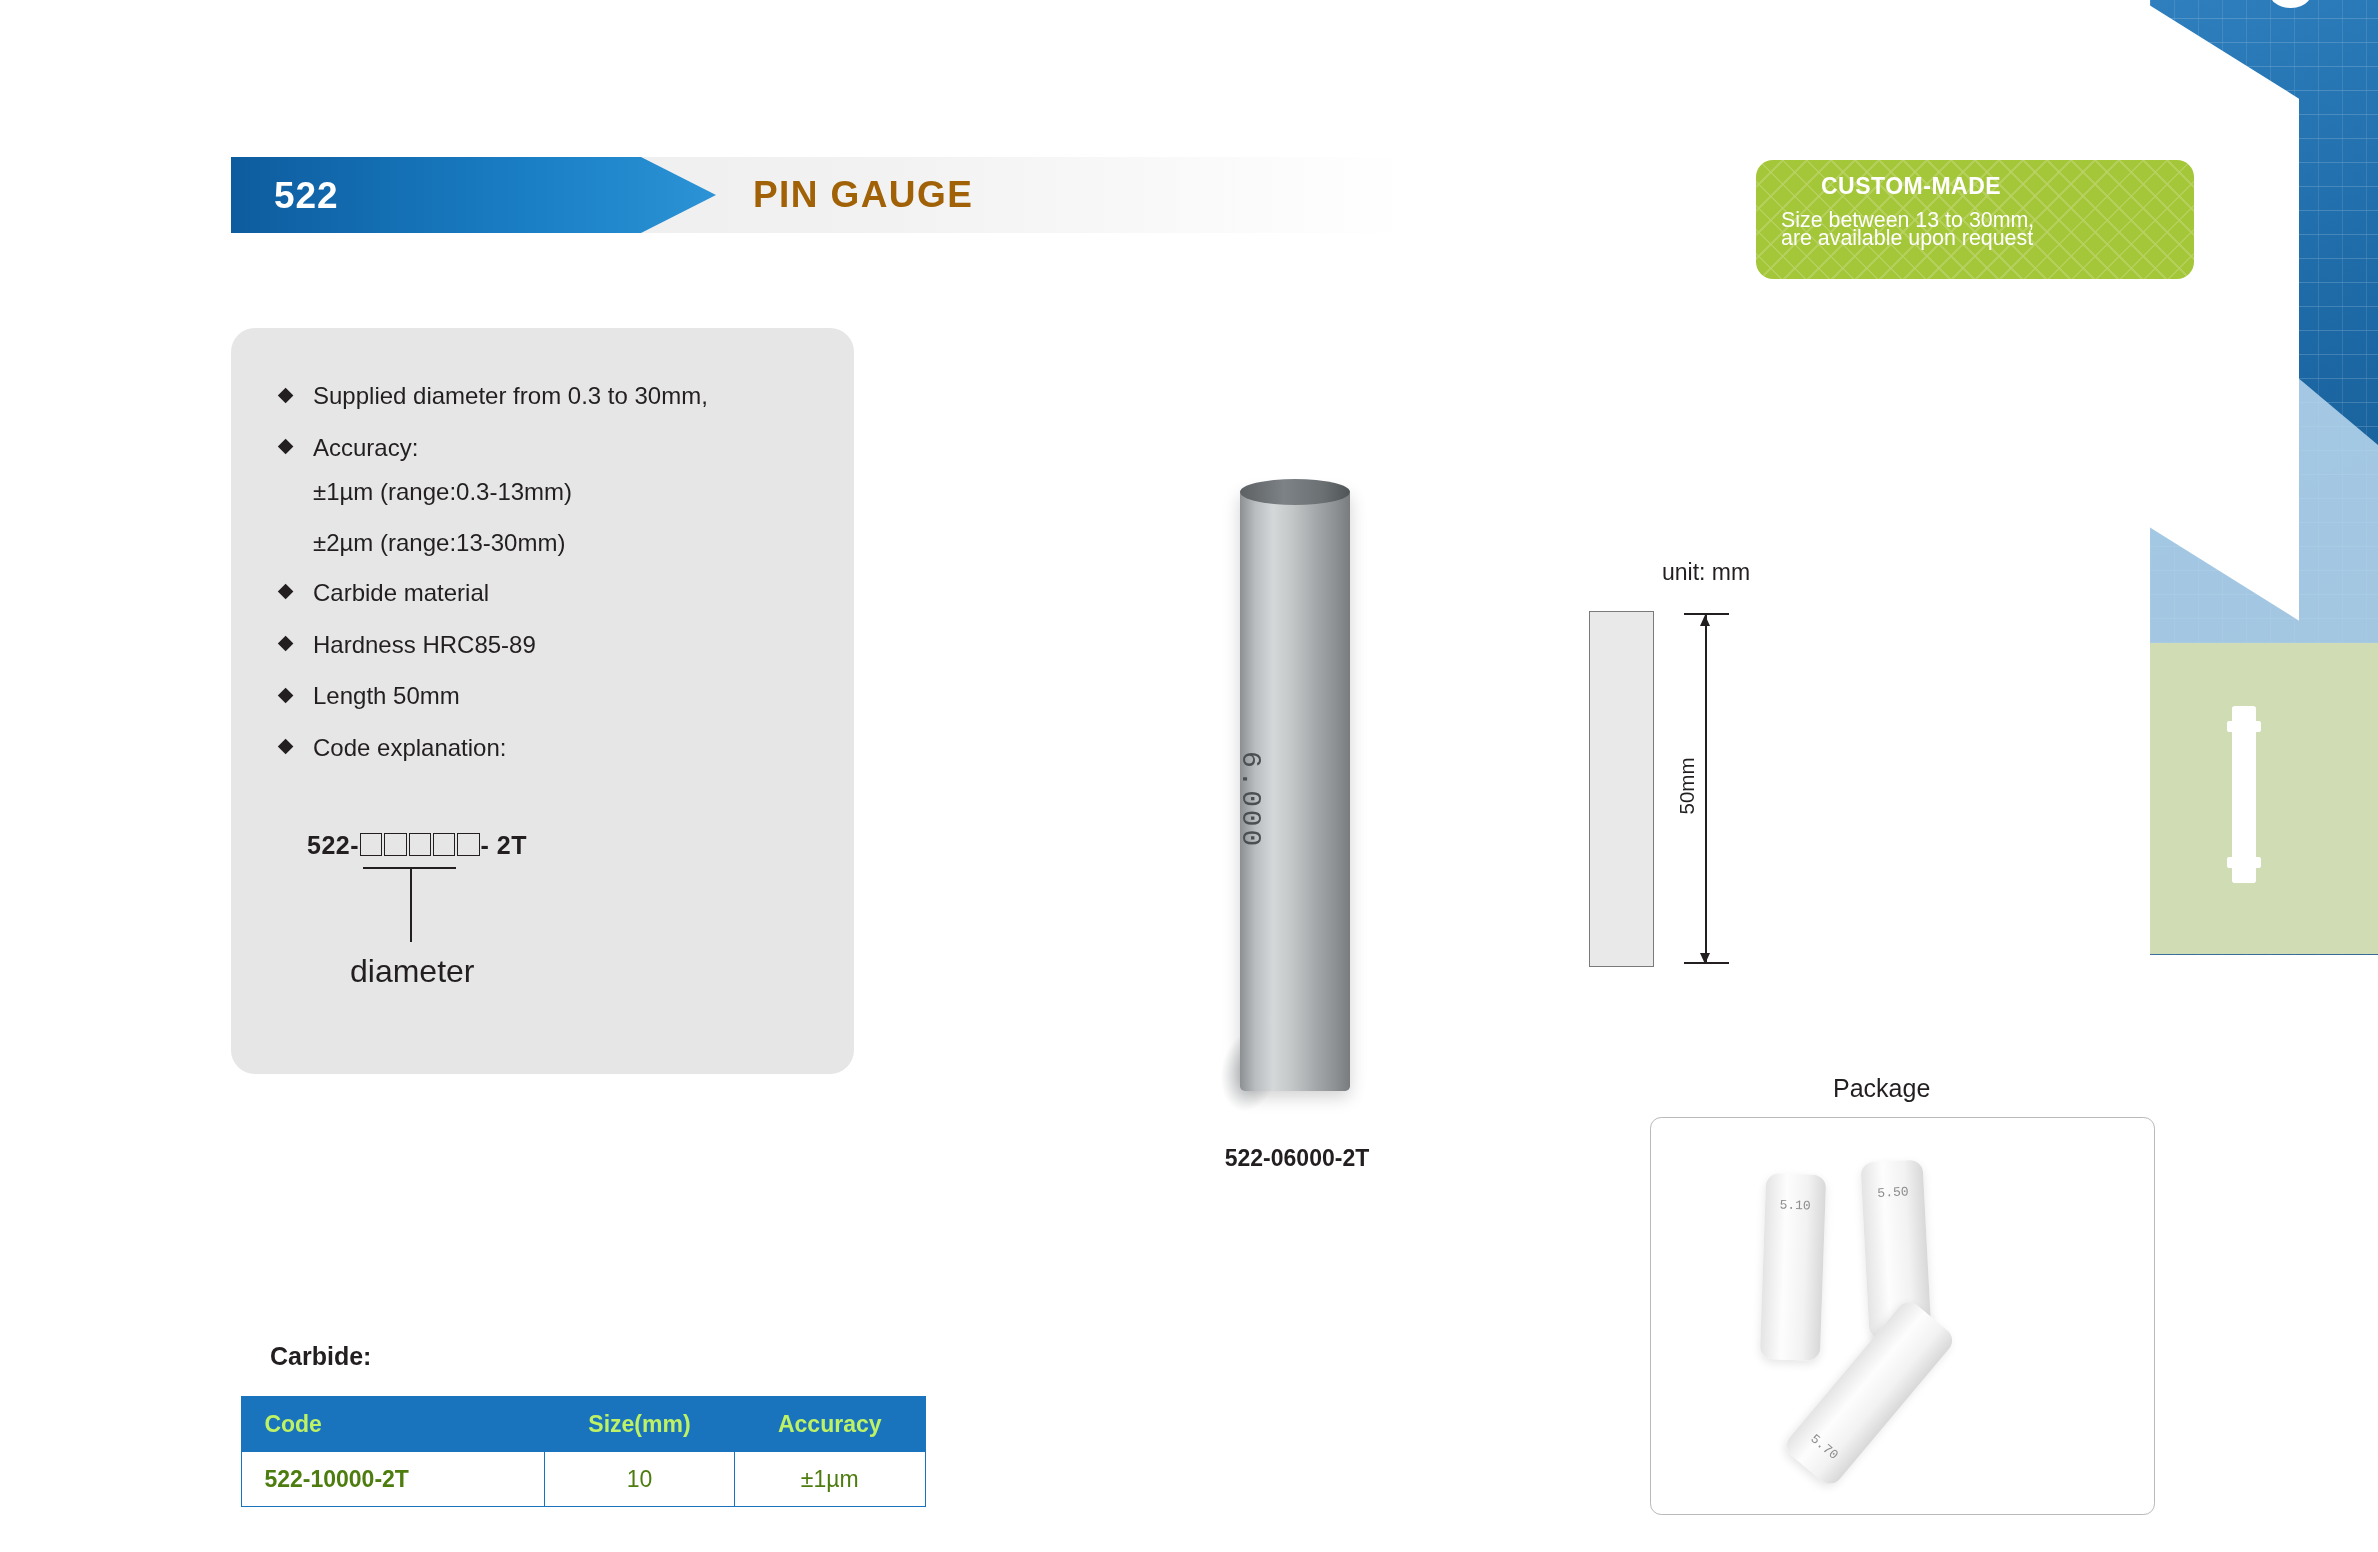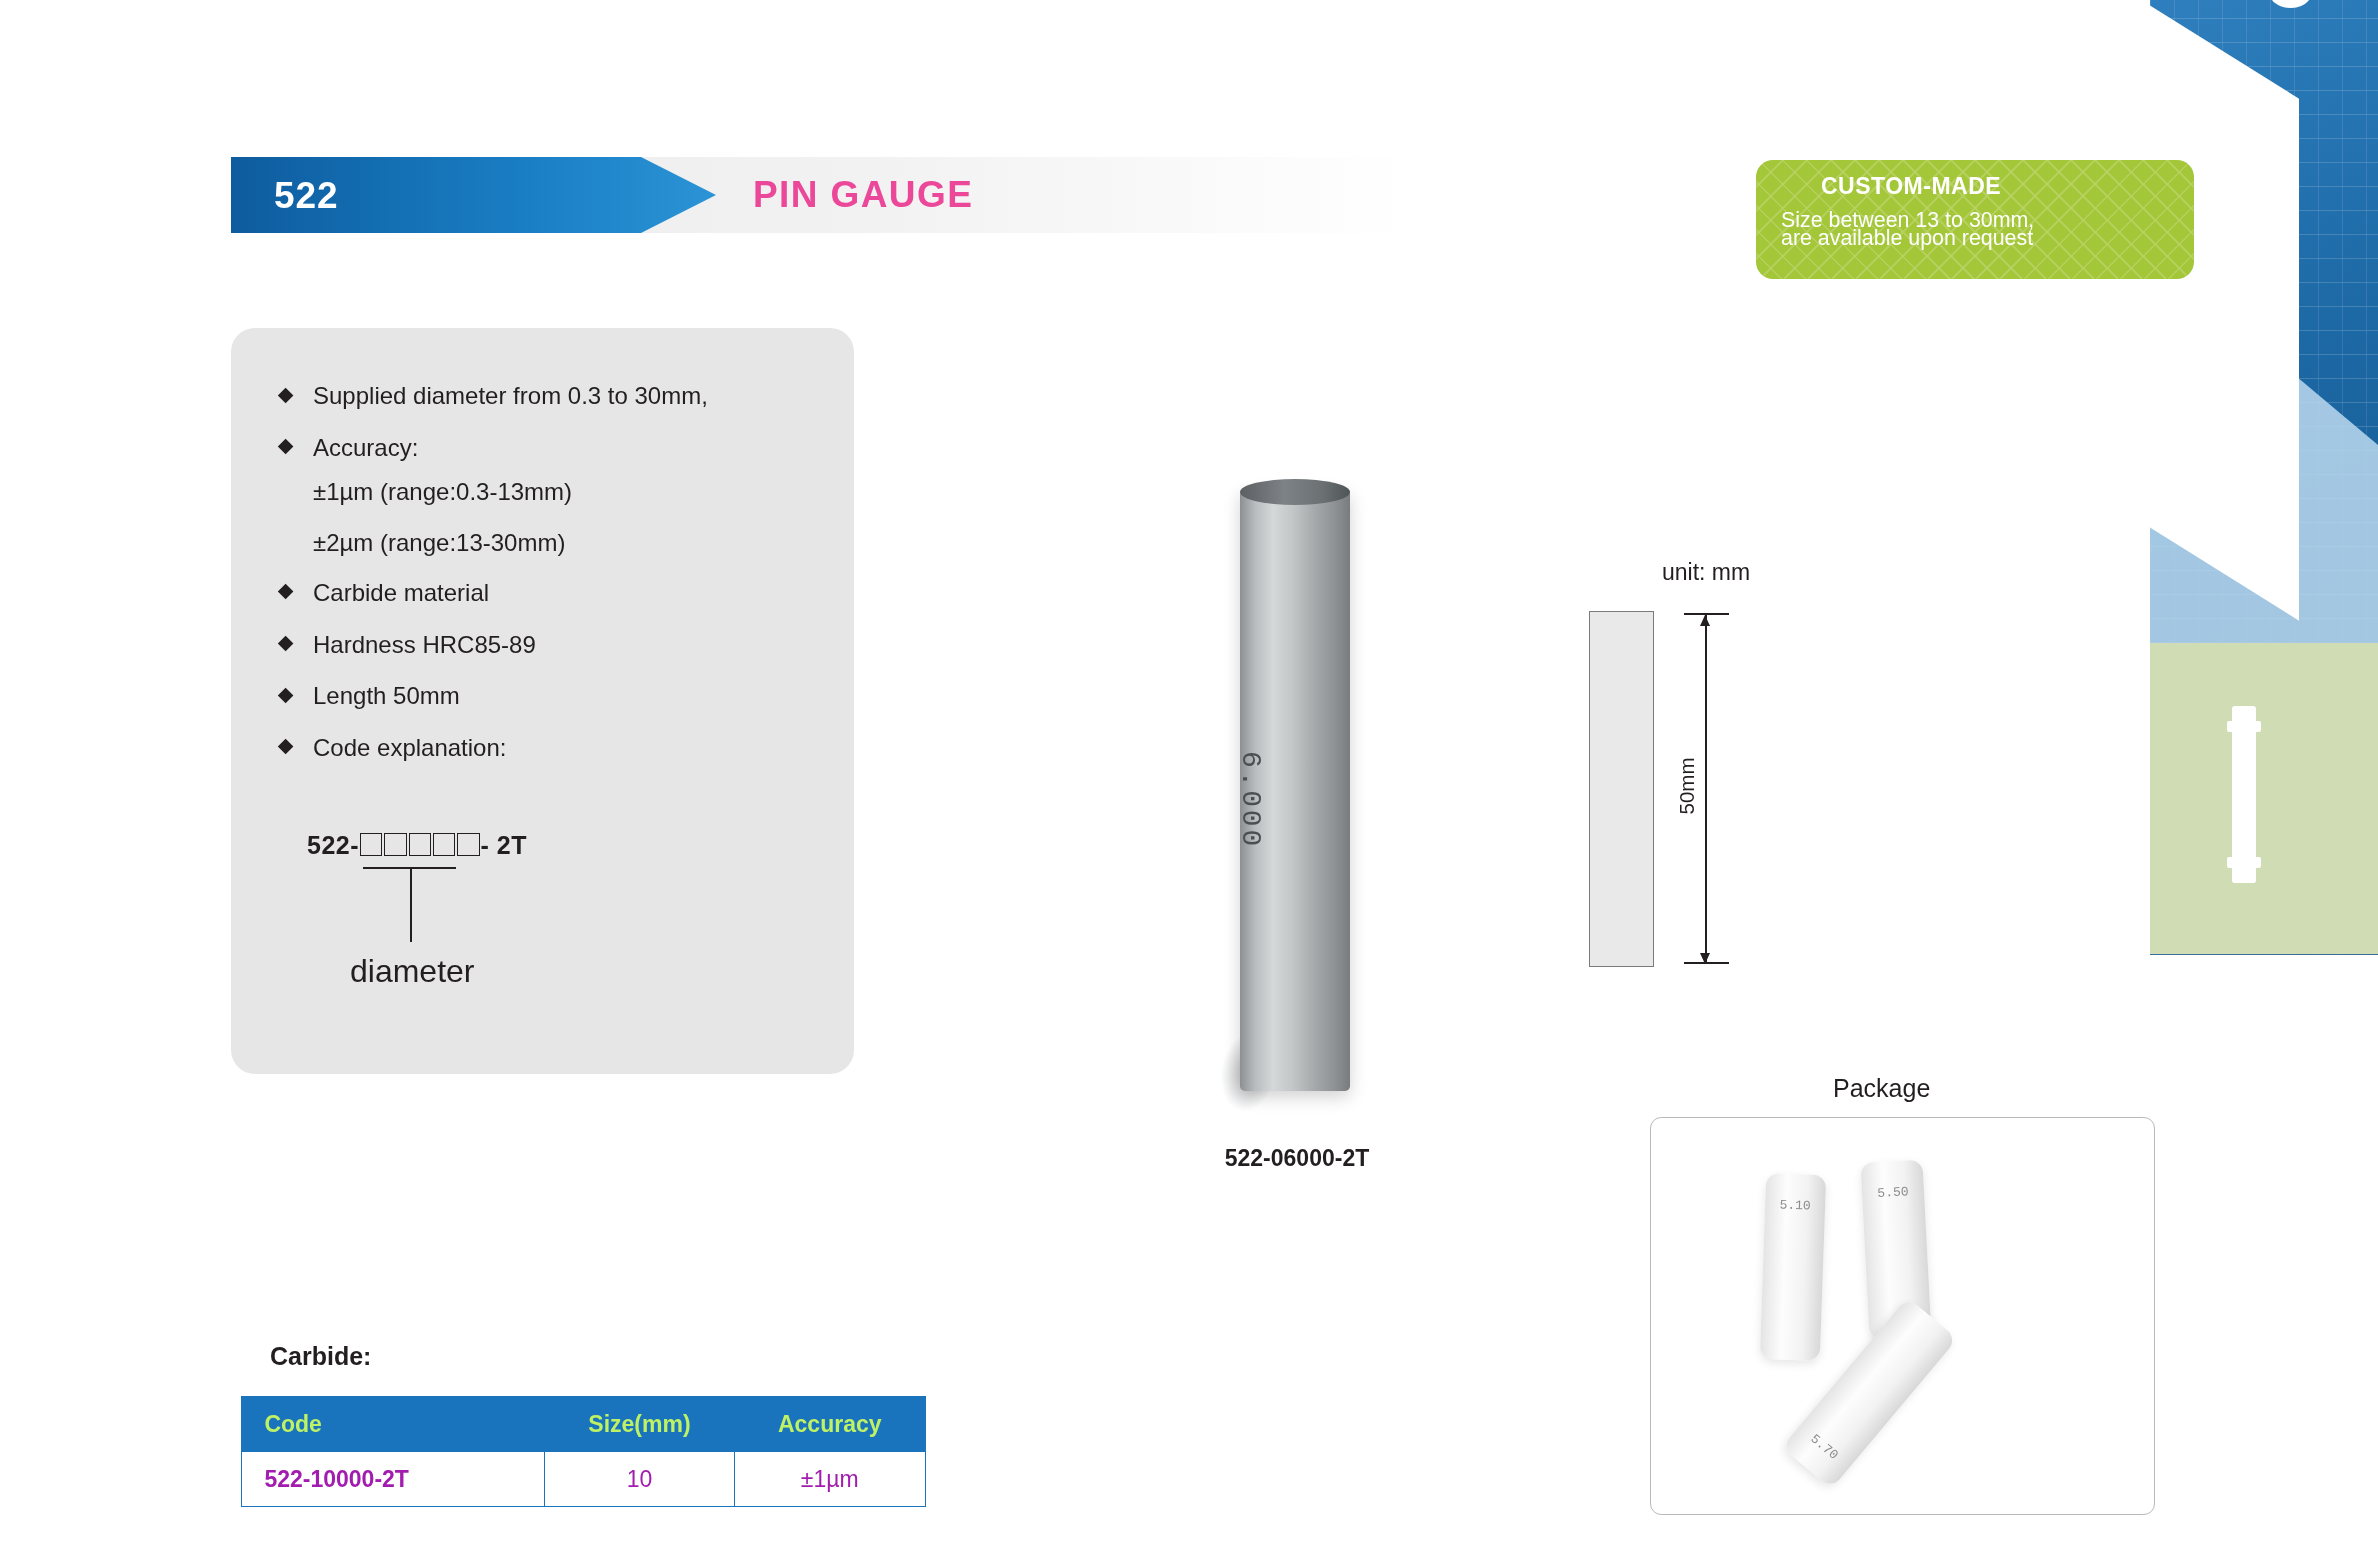--- a/index.html
+++ b/index.html
@@ -129,21 +129,21 @@
     font-weight: 700;
     color: #ffffff;
     letter-spacing: 0.9px;
   }
   .header-title {
     position: absolute;
     left: 522px;
     top: 17px;
     font-size: 37px;
     font-weight: 700;
-    color: #ec4899;
+    color: #a16207;
     letter-spacing: 1.4px;
   }
 
   
   .custom-made {
     position: absolute;
     left: 1756px;
     top: 160px;
     width: 438px;
     height: 119px;
@@ -470,21 +470,21 @@
     font-weight: 700;
     height: 52px;
     border: 0.9px solid #1a74bd;
     text-align: center;
   }
   .example-table th:first-child { text-align: left; padding-left: 22.4px; }
   .example-table td {
     height: 52px;
     border: 0.9px solid #1a74bd;
     text-align: center;
-    color: #a21caf;
+    color: #4d7c0f;
     background: #ffffff;
   }
   .example-table td:first-child {
     text-align: left;
     padding-left: 22.4px;
     font-weight: 700;
   }
 </style>
 </head>
 <body>

